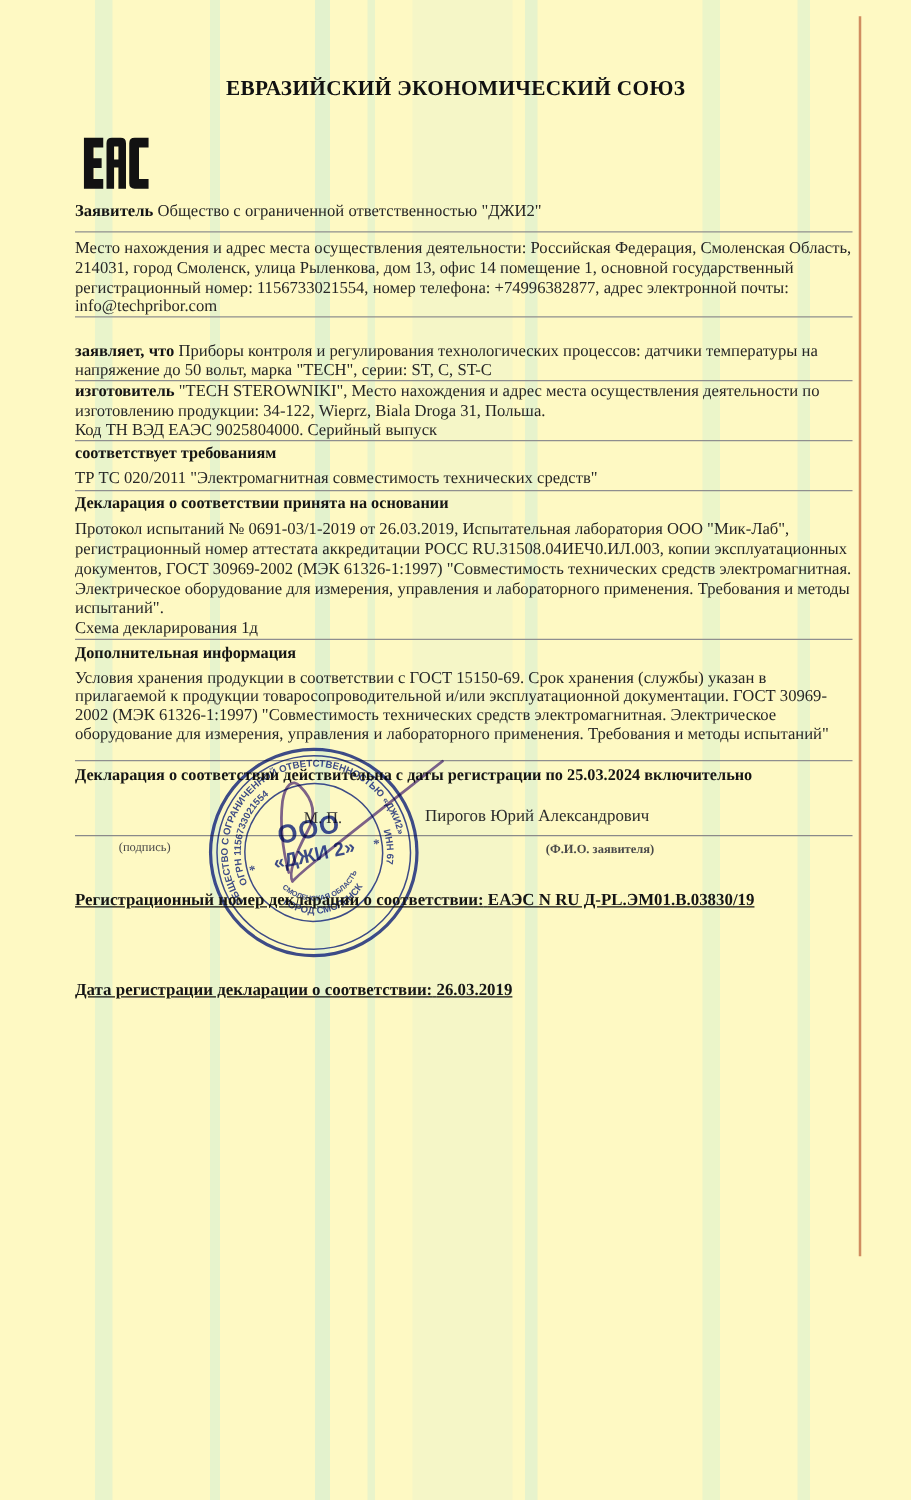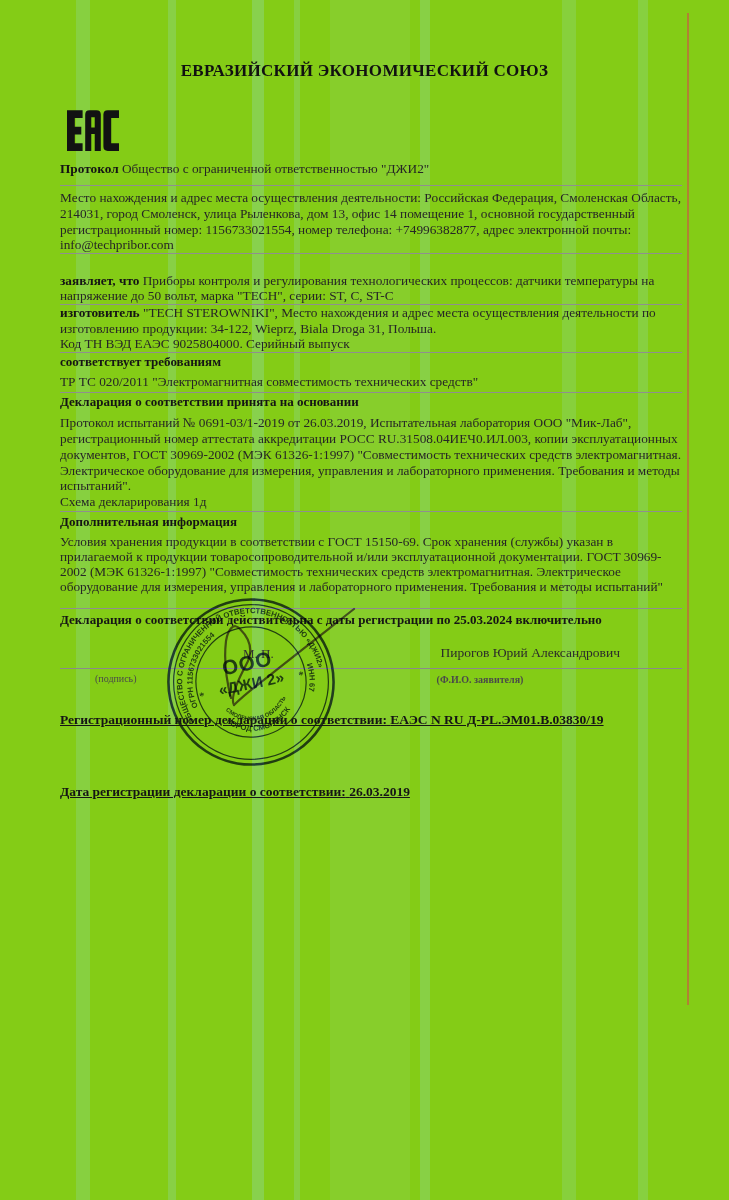--- a/index.html
+++ b/index.html
@@ -1,38 +1,38 @@
 <!DOCTYPE html>
 <html><head>
 <meta charset="utf-8">
 <style>
   html,body{margin:0;padding:0;background:#ffffff;}
   .page{
-    position:relative;width:729px;height:1200px;background:#84cc16;
+    position:relative;width:729px;height:1200px;background:#fef9c3;
     font-family:"Liberation Serif","DejaVu Serif",serif;color:#262626;overflow:hidden;
   }
   
   .streak{position:absolute;top:0;height:1200px;pointer-events:none;}
   .edge-line{position:absolute;left:687px;top:13px;width:2px;height:992px;background:#c0683f;opacity:.75;}
   
   .titles{position:absolute;left:0;top:60px;width:729px;text-align:center;}
   .titles div{font-weight:bold;font-size:17px;line-height:21px;letter-spacing:.3px;color:#111;}
   .eac{position:absolute;left:67px;top:106px;}
   
   .sec{position:absolute;left:60px;width:622px;font-size:13.3px;line-height:15.8px;}
   .sec.ruled{border-bottom:1.2px solid #8f8f8f;}
   .sec b{color:#151515;}
   .sec p{margin:0;}
   .hdr{font-weight:bold;font-size:13px;color:#151515;}
   
   .sigblock{position:absolute;left:60px;top:634px;width:622px;height:70px;}
   .sigline{position:absolute;left:0;top:34px;width:622px;border-top:1.1px solid #8a8a8a;}
   .cap{position:absolute;font-size:10px;color:#4a4a4a;}
   .mp{position:absolute;left:183px;top:12px;font-size:13px;color:#333;}
-  .fio{position:absolute;left:280px;top:11px;width:280px;text-align:right;font-size:13.5px;color:#2b2b2b;}
+  .fio{position:absolute;left:280px;top:11px;width:280px;text-align:left;font-size:13.5px;color:#2b2b2b;}
   .stamp{position:absolute;left:165px;top:596px;mix-blend-mode:multiply;opacity:.92;}
   .sign-stroke{position:absolute;left:208px;top:601px;mix-blend-mode:multiply;}
   .footline{position:absolute;left:60px;width:640px;font-size:13.5px;font-weight:bold;color:#151515;text-decoration:underline;}
 </style>
 </head>
 <body>
 
 <div class="page">
 
   <div>
@@ -55,21 +55,21 @@
     <svg width="52" height="50" viewBox="0 0 60 50">
       <g fill="#121212">
         <path d="M0,1 H18 V10 H9 V20 H16.5 V29 H9 V39 H18 V48 H0 Z"></path>
         <path fill-rule="evenodd" d="M21,48 V6 Q21,1 26,1 H34 Q39,1 39,6 V48 H32 V28.5 H28 V48 Z M28,9 H32 V21 H28 Z"></path>
         <path d="M60,48 H47 Q42,48 42,43 V6 Q42,1 47,1 H60 V10 H51 V39 H60 Z"></path>
       </g>
     </svg>
   </div>
 
   <div class="sec ruled" style="top:161px;height:24px;">
-    <p><b>Протокол</b> <span>Общество с ограниченной ответственностью "ДЖИ2"</span></p>
+    <p><b>Заявитель</b> <span>Общество с ограниченной ответственностью "ДЖИ2"</span></p>
   </div>
 
   <div class="sec ruled" style="top:188px;height:63px;padding-top:2px;">
     <p>Место нахождения и адрес места осуществления деятельности: Российская Федерация, Смоленская Область, 214031, город Смоленск, улица Рыленкова, дом 13, офис 14 помещение 1, основной государственный регистрационный номер: 1156733021554, номер телефона: +74996382877, адрес электронной почты: info@techpribor.com</p>
   </div>
 
 
   <div class="sec ruled" style="top:273px;height:31px;line-height:15px;">
     <p><b>заявляет, что</b> <span>Приборы контроля и регулирования технологических процессов: датчики температуры на напряжение до 50 вольт, марка "TECH", серии: ST, C, ST-C</span></p>
   </div>

